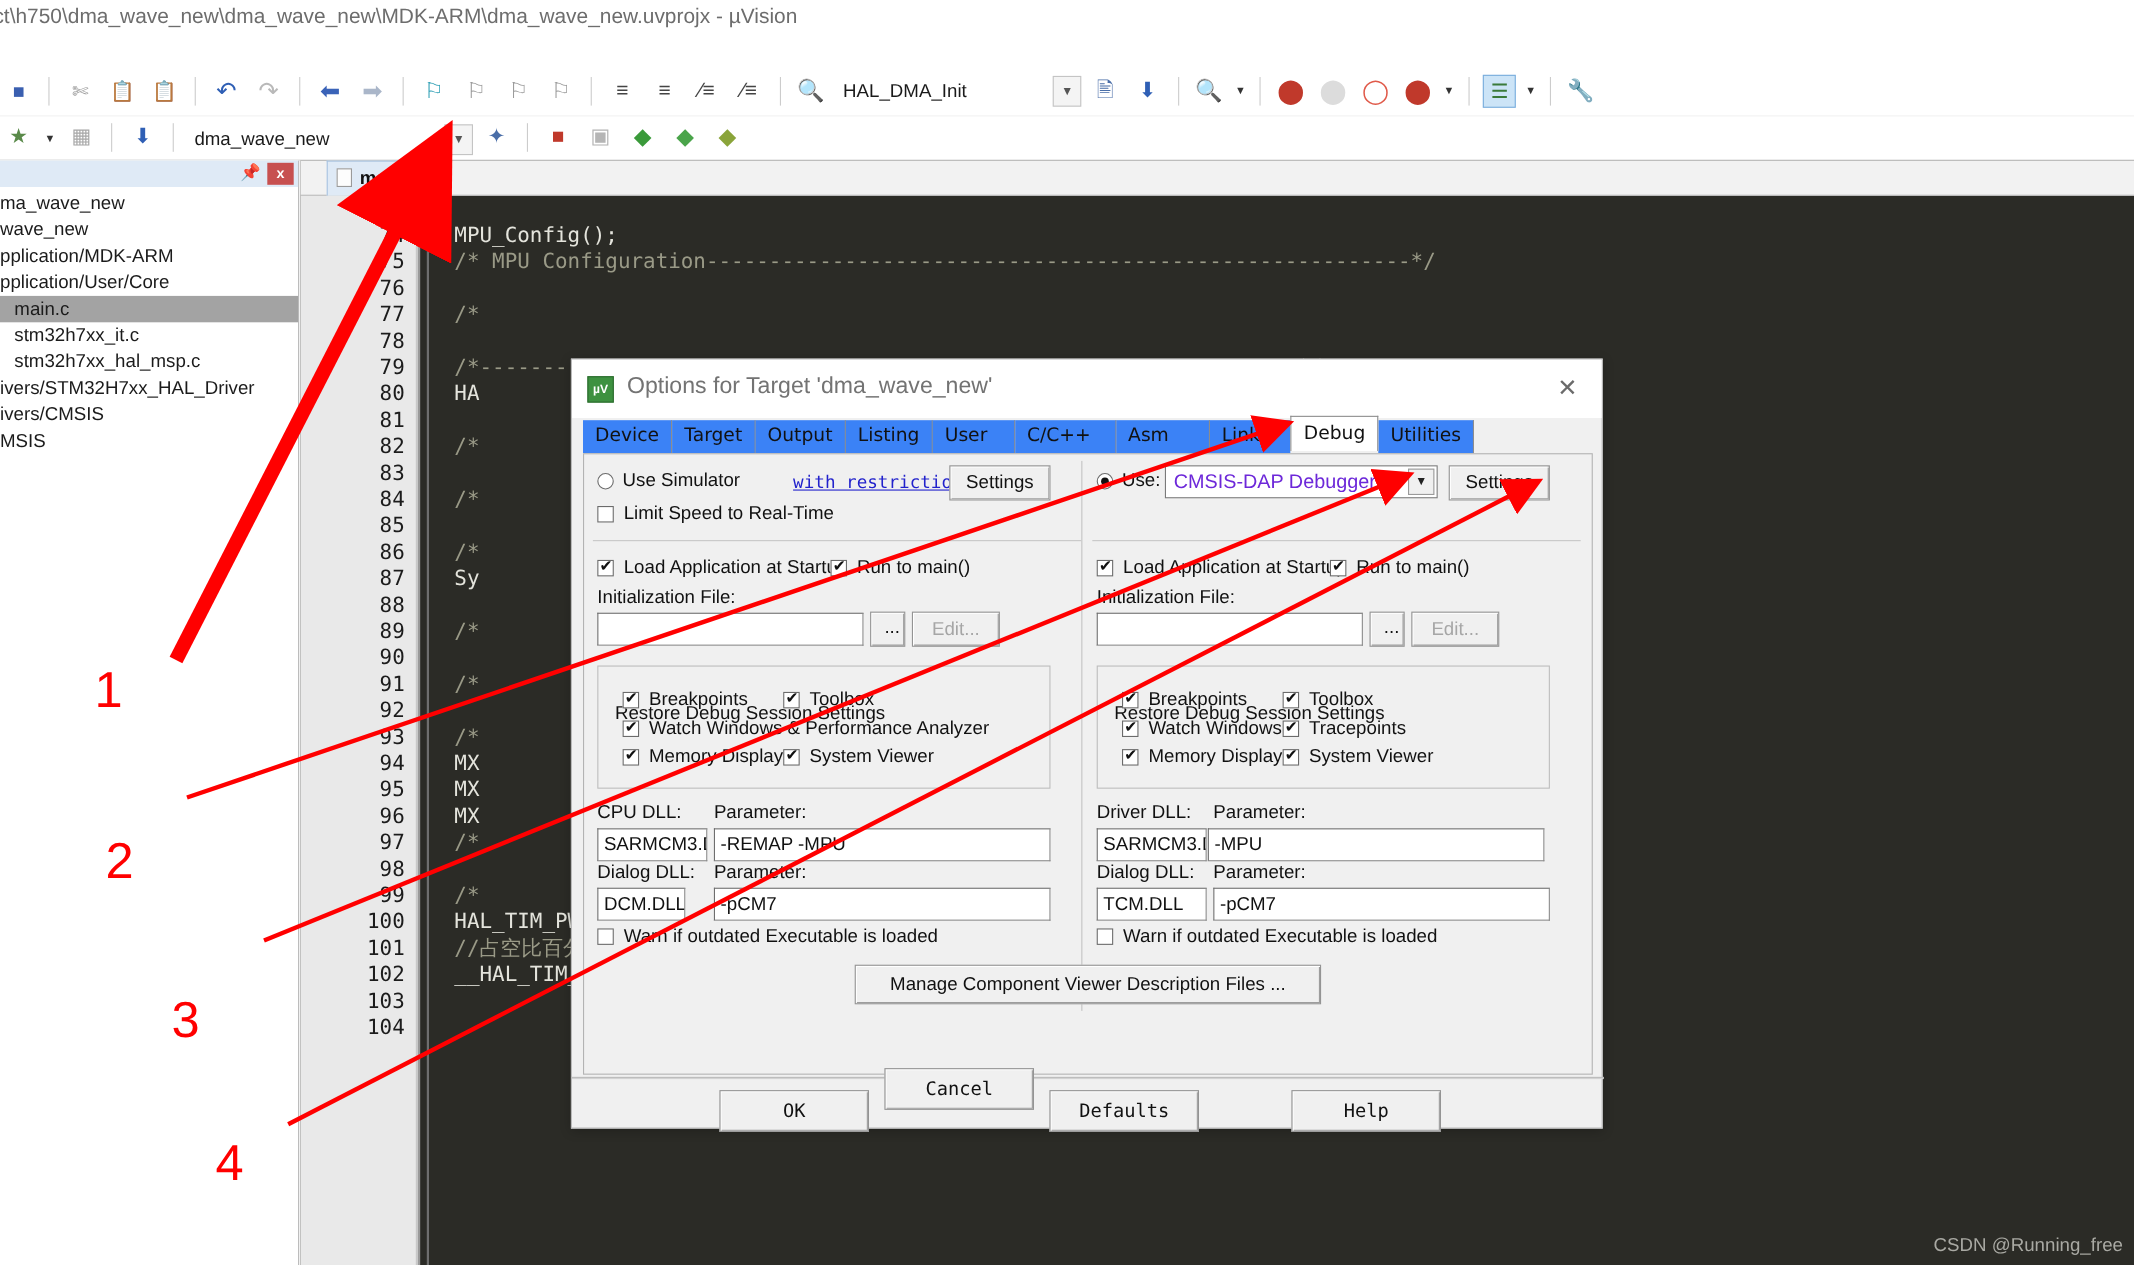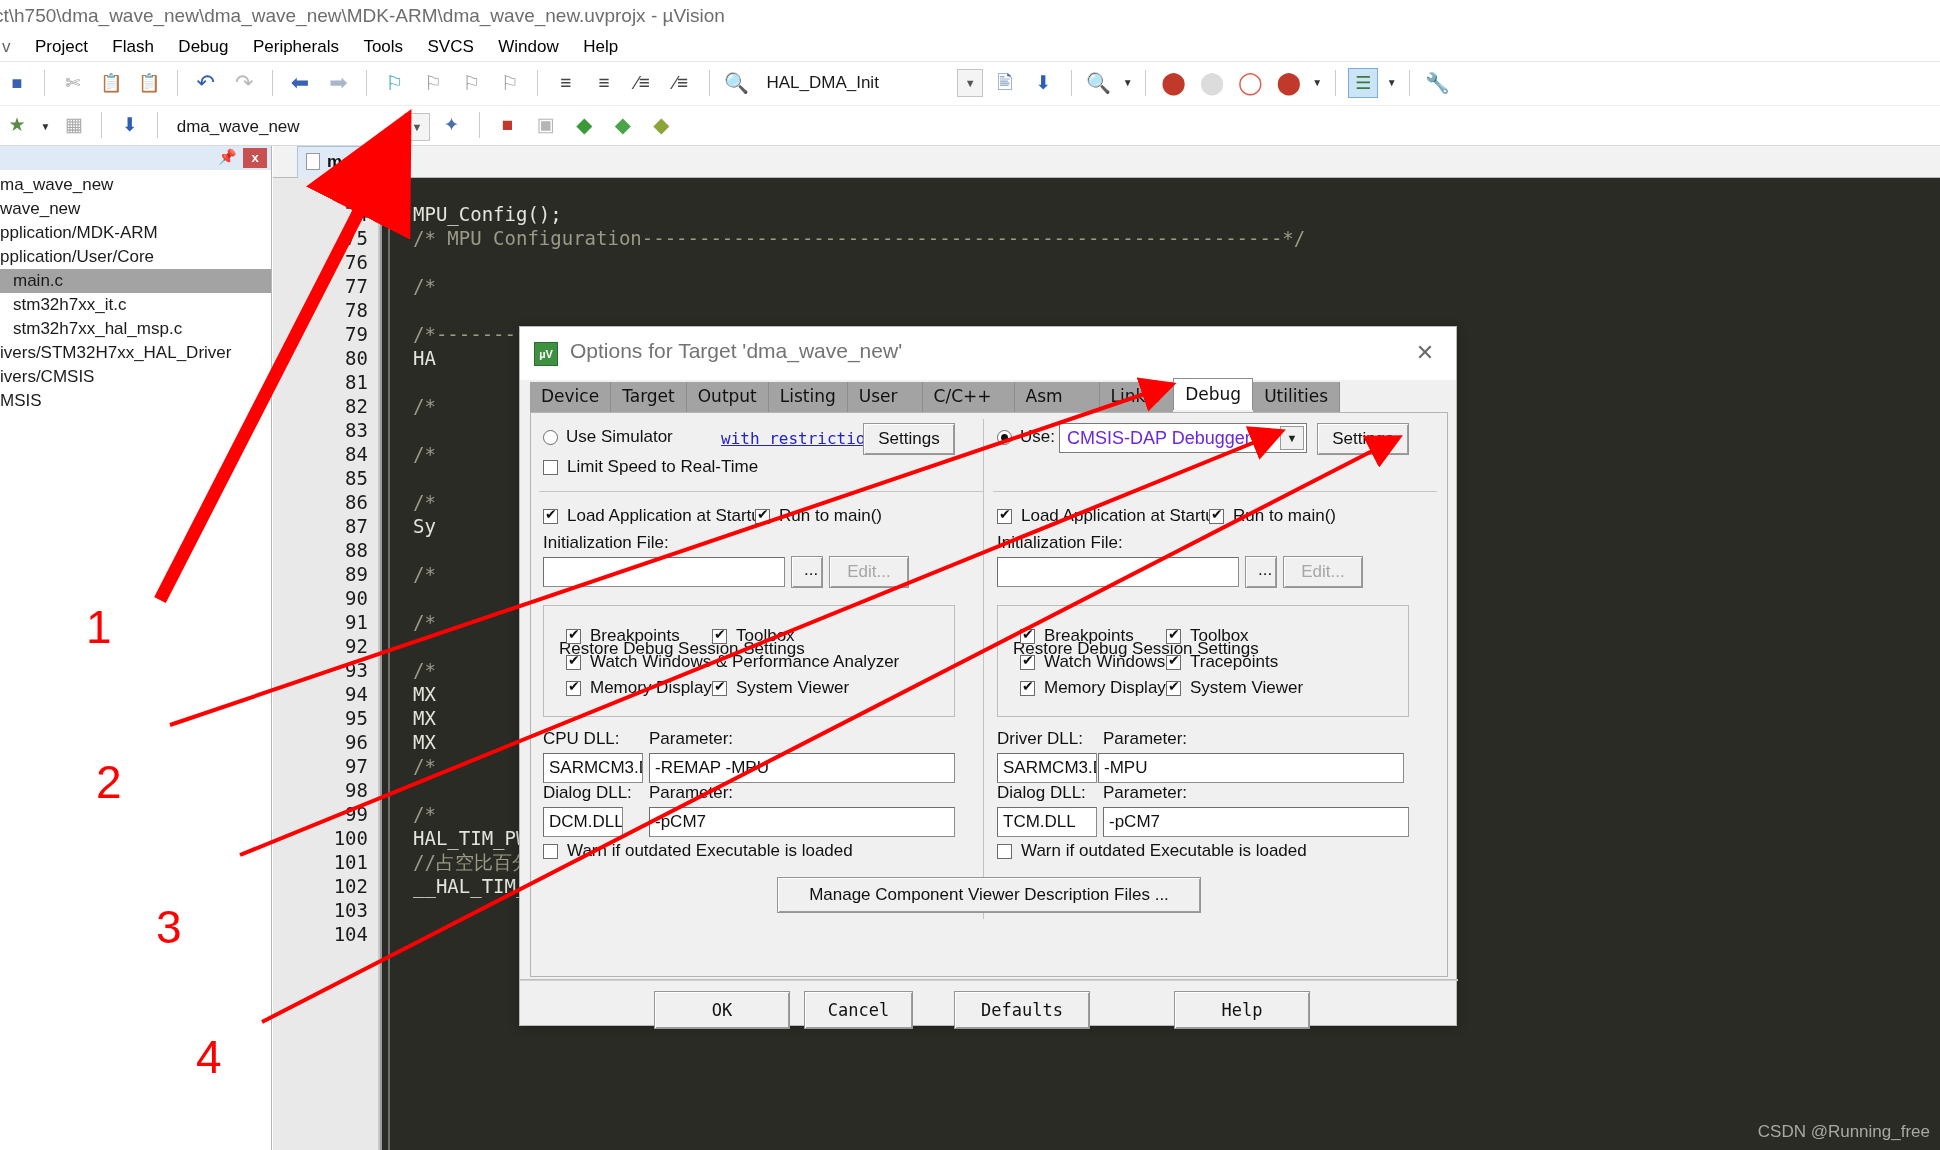--- a/index.html
+++ b/index.html
@@ -161,21 +161,21 @@
     position: absolute; right: 10px; top: 10px; width: 42px; height: 32px;
     text-align: center; line-height: 32px; font-size: 22px; color: #6b6b6b;
   }
   .tabs {
     position: absolute; left: 10px; top: 53px; height: 32px;
     white-space: nowrap;
   }
   .dtab {
     display: inline-block; height: 30px; line-height: 29px;
     padding: 0 11px; font-family: "DejaVu Sans", sans-serif; font-size: 17px;
-    color: #111; border-right: 1px solid #8d8d8d; background: #a3a3a3;
+    color: #111; border-right: 1px solid #8d8d8d; background: #3b82f6;
   }
   .dtab.sel {
     background: #ffffff; border: 1px solid #8d8d8d; border-bottom: none;
     height: 32px; line-height: 31px; position: relative; top: -2px;
   }
   .panel {
     position: absolute; left: 10px; top: 85px; width: 918px; height: 565px;
     background: #f0f0f0; border: 1px solid #b3b3b3;
   }
   .vdivider {
@@ -253,31 +253,20 @@
 </style>
 </head>
 <body>
 
 <div id="root">
 
   <div class="titlebar">
     <span class="tb-text">ct\h750\dma_wave_new\dma_wave_new\MDK-ARM\dma_wave_new.uvprojx - µVision</span>
   </div>
 
-  <div class="menubar">
-    <span class="menu-item" style="padding-left:2px;color:#666">v</span>
-    <span class="menu-item">Project</span>
-    <span class="menu-item">Flash</span>
-    <span class="menu-item">Debug</span>
-    <span class="menu-item">Peripherals</span>
-    <span class="menu-item">Tools</span>
-    <span class="menu-item">SVCS</span>
-    <span class="menu-item">Window</span>
-    <span class="menu-item">Help</span>
-  </div>
 
   <div class="toolbar toolbar1">
     <span class="tb-btn" style="color:#3a5fb0;">■</span>
     <span class="tb-sep"></span>
     <span class="tb-btn" style="color:#9a9a9a;">✄</span>
     <span class="tb-btn" style="color:#8a8a8a;">📋</span>
     <span class="tb-btn" style="color:#d3a43c;">📋</span>
     <span class="tb-sep"></span>
     <span class="tb-btn" style="color:#2f5fb5;font-size:22px;">↶</span>
     <span class="tb-btn" style="color:#b9b9b9;font-size:22px;">↷</span>
@@ -544,21 +533,21 @@
           <span class="chk"></span><span class="lbl">Warn if outdated Executable is loaded</span>
         </div>
       </div>
 
       <div class="btn" style="position:absolute;left:246px;top:464px;width:424px;height:36px;line-height:34px;">Manage Component Viewer Description Files ...</div>
     </div>
 
     <div class="footer-sep"></div>
 
     <div class="btn mono" style="position:absolute;left:134px;top:664px;width:136px;height:38px;line-height:36px;">OK</div>
-    <div class="btn mono" style="position:absolute;left:284px;top:664px;width:109px;height:38px;line-height:36px;">Cancel</div>
+    <div class="btn mono" style="position:absolute;left:284px;top:644px;width:136px;height:38px;line-height:36px;">Cancel</div>
     <div class="btn mono" style="position:absolute;left:434px;top:664px;width:136px;height:38px;line-height:36px;">Defaults</div>
     <div class="btn mono" style="position:absolute;left:654px;top:664px;width:136px;height:38px;line-height:36px;">Help</div>
   </div>
 
   <svg class="anno" viewBox="0 0 1940 1150">
     <defs>
       <marker id="ah" markerWidth="9" markerHeight="9" refX="2" refY="4.5" orient="auto">
         <path d="M0,0 L9,4.5 L0,9 z" fill="#ff0000"></path>
       </marker>
     </defs>

